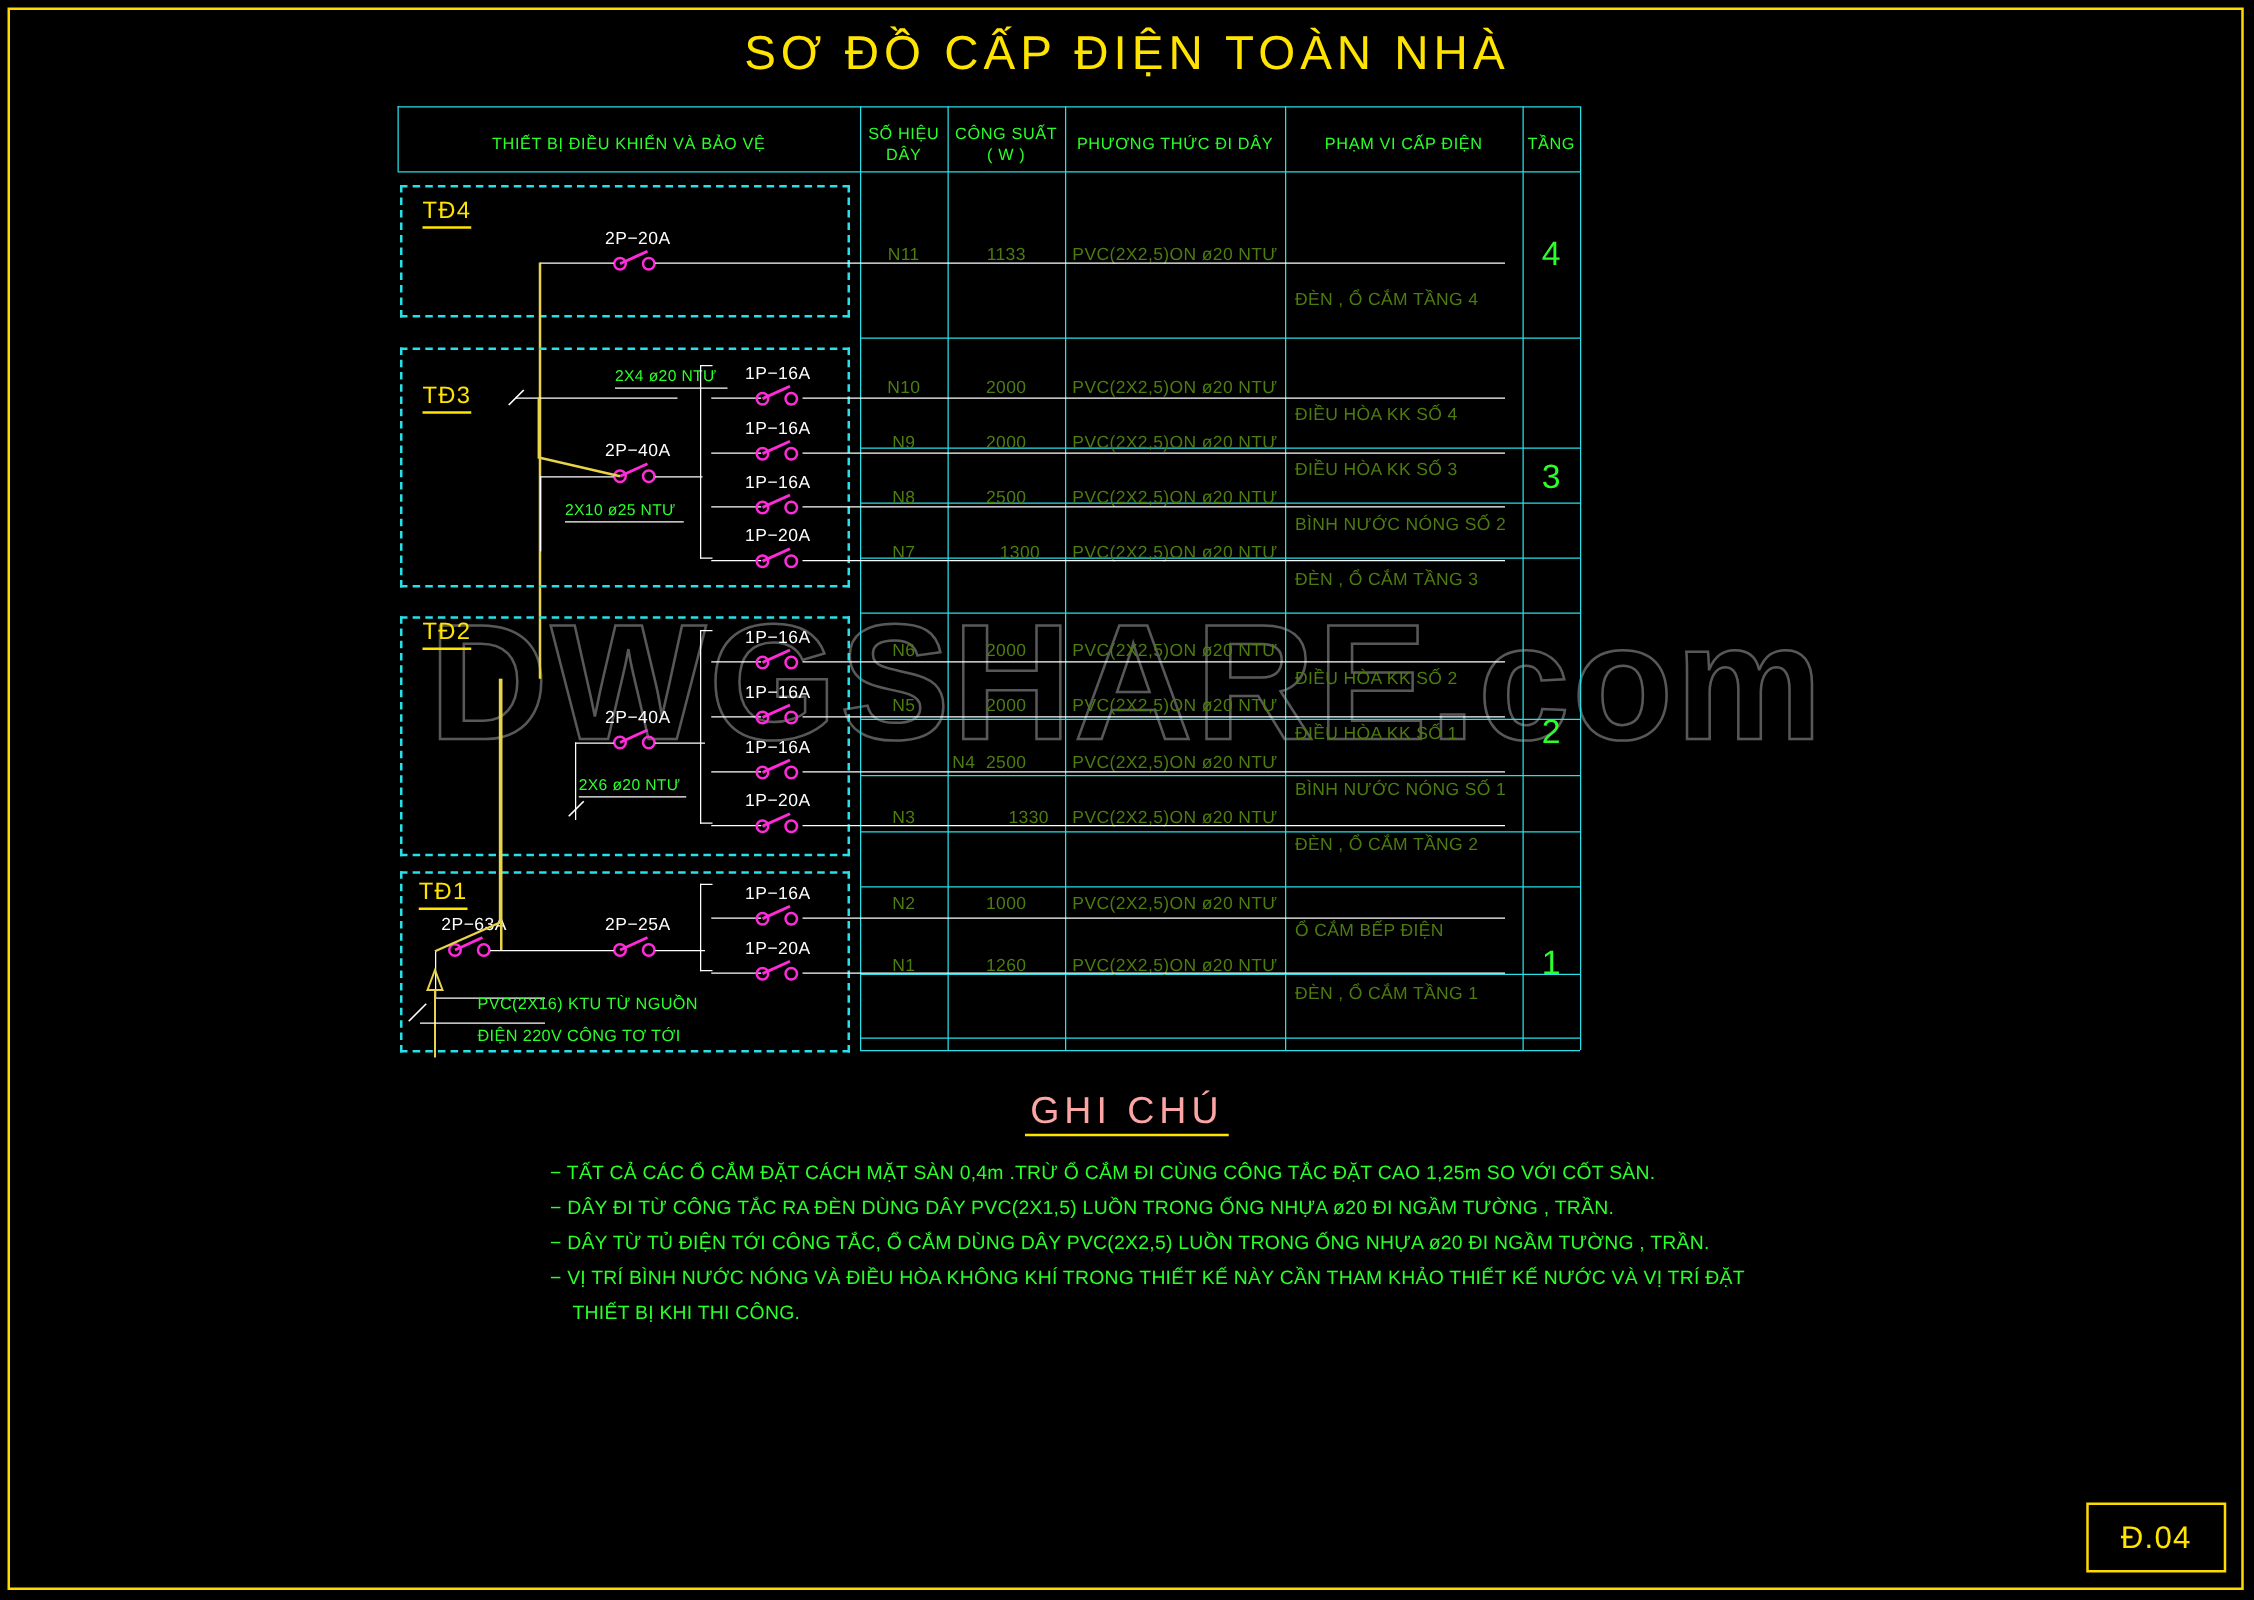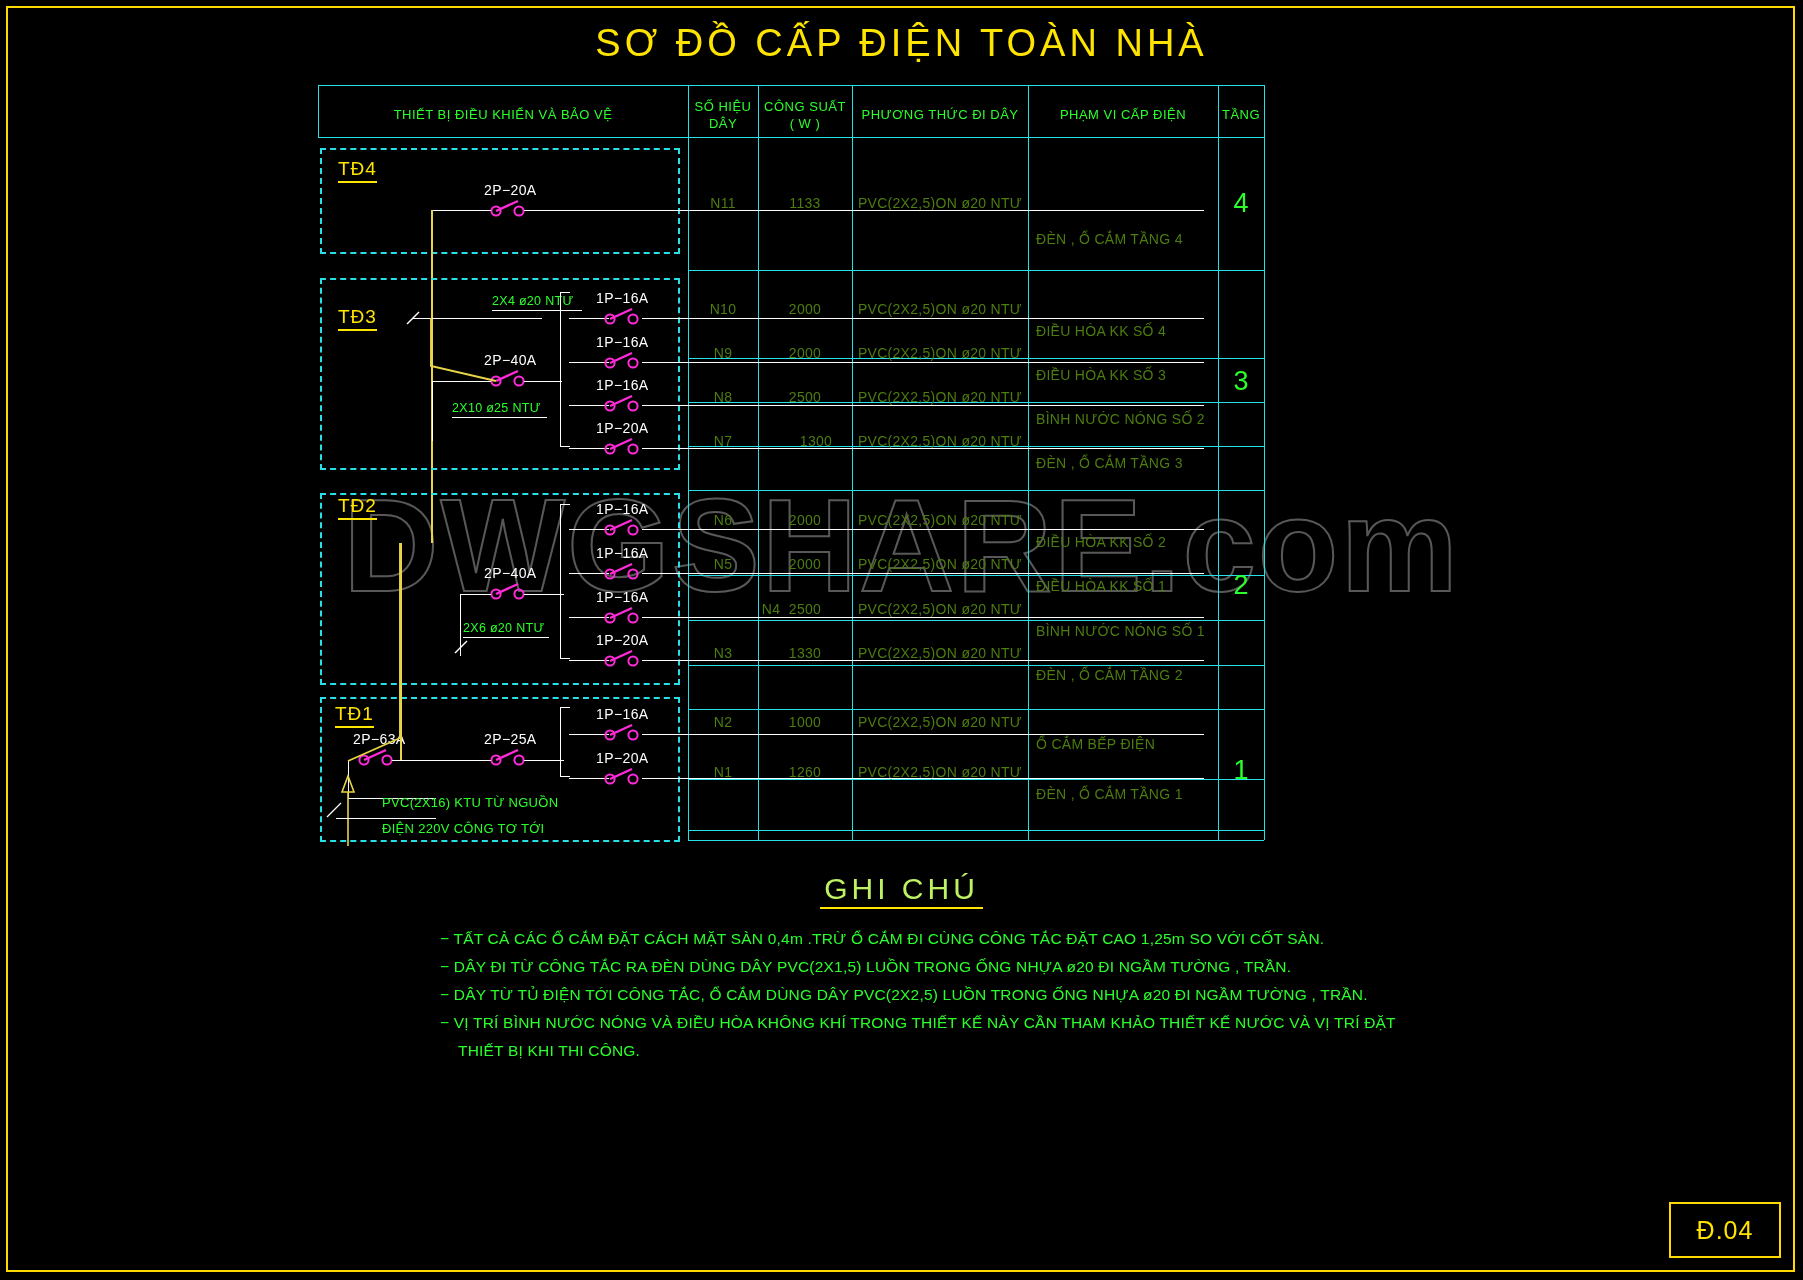--- a/index.html
+++ b/index.html
@@ -57,21 +57,21 @@
     border-bottom:1.2px solid #ffffff;padding-bottom:2px;
   }
   .note-in{
     position:absolute;color:#2bff2b;font-size:13px;white-space:nowrap;letter-spacing:.3px;
   }
   .bus{position:absolute;border:1.6px solid #ffffff;border-right:none;box-sizing:border-box;}
   svg.sw{position:absolute;overflow:visible;}
   
   .ghi{
     position:absolute;left:0;top:872px;width:1803px;text-align:center;
-    color:#bef264;font-size:30px;letter-spacing:4px;
+    color:#fca5a5;font-size:30px;letter-spacing:4px;
   }
   .ghi span{border-bottom:2px solid #ffe400;padding:0 4px 2px 4px;}
   .notes{position:absolute;left:440px;top:925px;width:1300px;}
   .notes div{
     color:#2bff2b;font-size:15.5px;line-height:28px;letter-spacing:.2px;white-space:nowrap;
   }
   .notes div.ind{padding-left:18px;}
   
   .sheetno{
     position:absolute;right:22px;bottom:22px;width:108px;height:52px;
@@ -163,21 +163,21 @@
   <div class="cell" style="left:440px;top:471px;width:94px;">2000</div>
   <div class="cell" style="left:534px;top:471px;width:176px;">PVC(2X2,5)ON  ø20 NTƯ</div>
   <div class="cell left" style="left:718px;top:493px;">ĐIỀU HÒA KK SỐ 1</div>
 
   <div class="cell" style="left:370px;top:516px;width:70px;margin-left:48px;">N4</div>
   <div class="cell" style="left:440px;top:516px;width:94px;">2500</div>
   <div class="cell" style="left:534px;top:516px;width:176px;">PVC(2X2,5)ON  ø20 NTƯ</div>
   <div class="cell left" style="left:718px;top:538px;">BÌNH NƯỚC NÓNG SỐ 1</div>
 
   <div class="cell" style="left:370px;top:560px;width:70px;">N3</div>
-  <div class="cell" style="left:440px;top:560px;width:94px;">1330</div>
+  <div class="cell" style="left:440px;top:560px;width:94px;padding-left:18px;">1330</div>
   <div class="cell" style="left:534px;top:560px;width:176px;">PVC(2X2,5)ON  ø20 NTƯ</div>
   <div class="cell left" style="left:718px;top:582px;">ĐÈN , Ổ CẮM TẦNG 2</div>
 
   <div class="cell" style="left:370px;top:629px;width:70px;">N2</div>
   <div class="cell" style="left:440px;top:629px;width:94px;">1000</div>
   <div class="cell" style="left:534px;top:629px;width:176px;">PVC(2X2,5)ON  ø20 NTƯ</div>
   <div class="cell left" style="left:718px;top:651px;">Ổ CẮM BẾP ĐIỆN</div>
 
   <div class="cell" style="left:370px;top:679px;width:70px;">N1</div>
   <div class="cell" style="left:440px;top:679px;width:94px;">1260</div>

